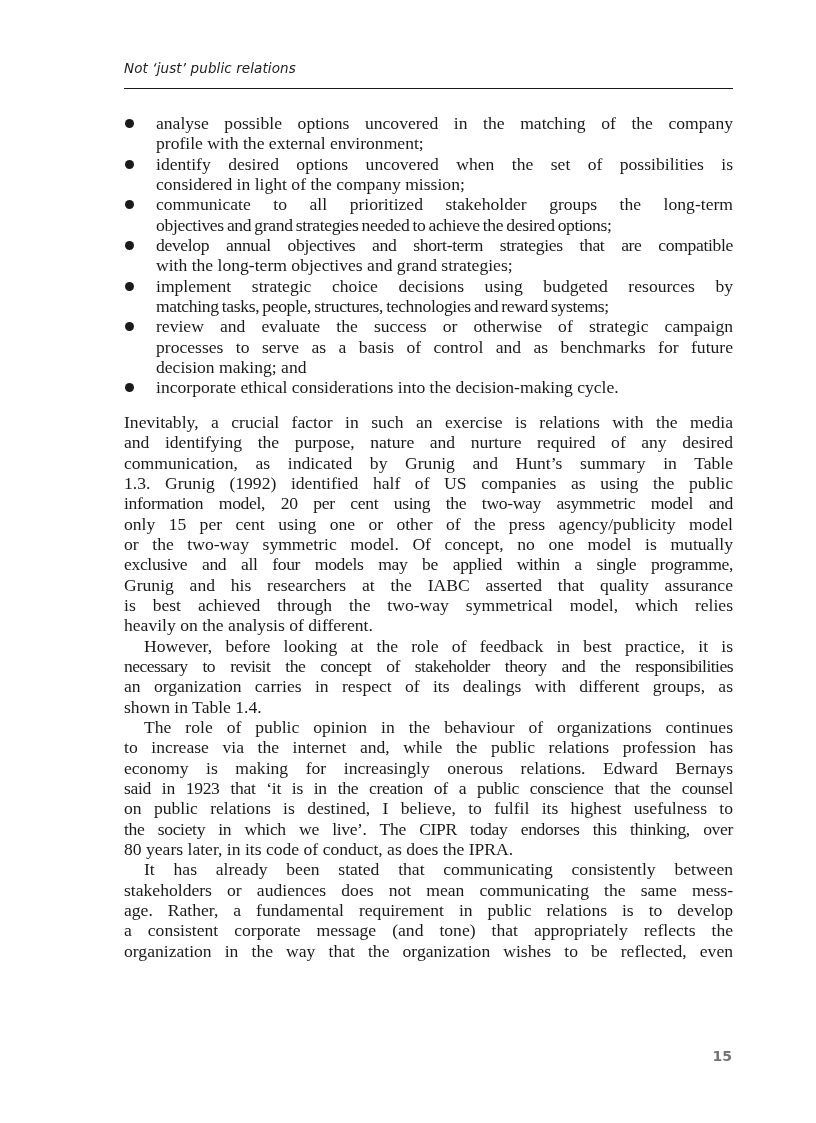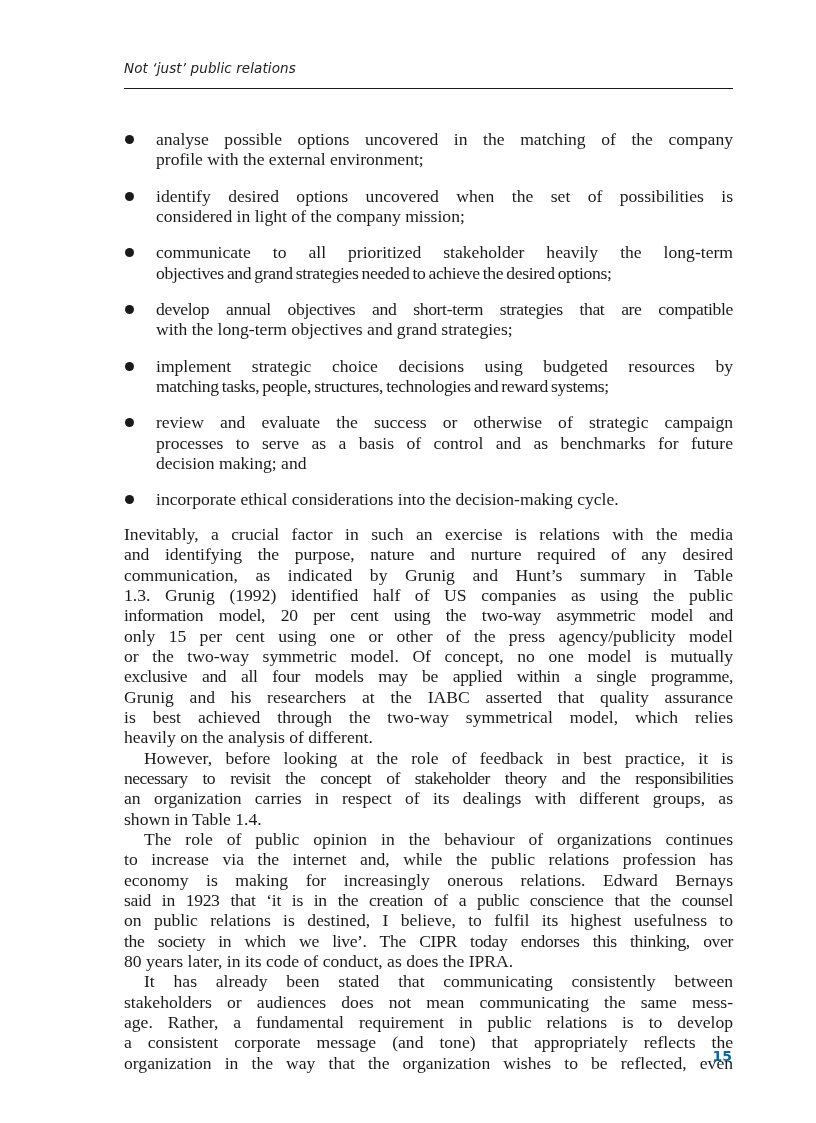--- a/index.html
+++ b/index.html
@@ -64,21 +64,20 @@
       word-spacing: -1.5px;
     }
     .bullet-list {
       list-style: none;
       margin: 0;
       padding: 0;
     }
     .bullet-item {
       position: relative;
       padding-left: 32px;
-      margin-top: 16px;
     }
     .bullet-dot {
       position: absolute;
       left: 1px;
       top: 6px;
       width: 9px;
       height: 9px;
       border-radius: 50%;
       background: #1a1a1a;
     }
@@ -90,21 +89,21 @@
     }
     .folio {
       position: absolute;
       left: 600px;
       top: 1048px;
       width: 132px;
       text-align: right;
       font-family: "DejaVu Sans", sans-serif;
       font-weight: bold;
       font-size: 14px;
-      color: #0369a1;
+      color: #737373;
     }
   </style>
 </head>
 <body>
 
 <div class="running-header">Not ‘just’ public relations</div>
 <div class="header-rule"></div>
 
 <div class="content">
 
@@ -114,21 +113,21 @@
       <span class="line">analyse possible options uncovered in the matching of the company</span>
       <span class="line last">profile with the external environment;</span>
     </li>
     <li class="bullet-item">
       <span class="bullet-dot"></span>
       <span class="line">identify desired options uncovered when the set of possibilities is</span>
       <span class="line last">considered in light of the company mission;</span>
     </li>
     <li class="bullet-item">
       <span class="bullet-dot"></span>
-      <span class="line">communicate to all prioritized stakeholder heavily the long-term</span>
+      <span class="line">communicate to all prioritized stakeholder groups the long-term</span>
       <span class="line last tight">objectives and grand strategies needed to achieve the desired options;</span>
     </li>
     <li class="bullet-item">
       <span class="bullet-dot"></span>
       <span class="line tight">develop annual objectives and short-term strategies that are compatible</span>
       <span class="line last">with the long-term objectives and grand strategies;</span>
     </li>
     <li class="bullet-item">
       <span class="bullet-dot"></span>
       <span class="line">implement strategic choice decisions using budgeted resources by</span>

